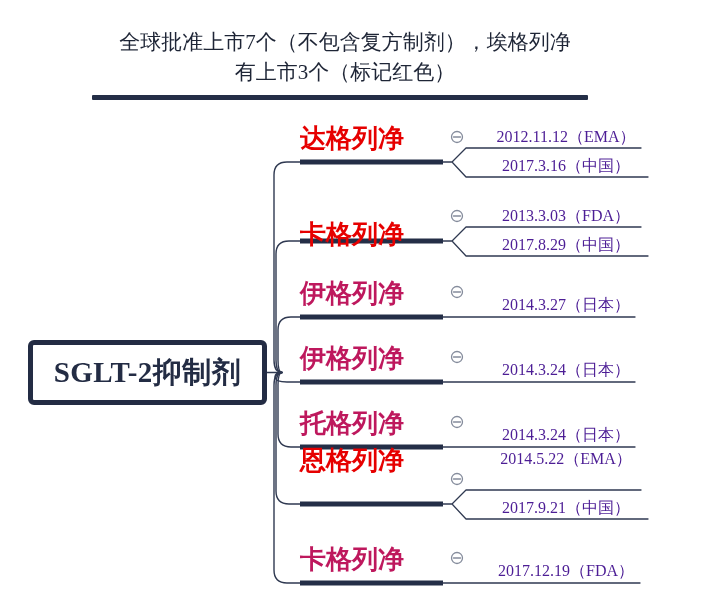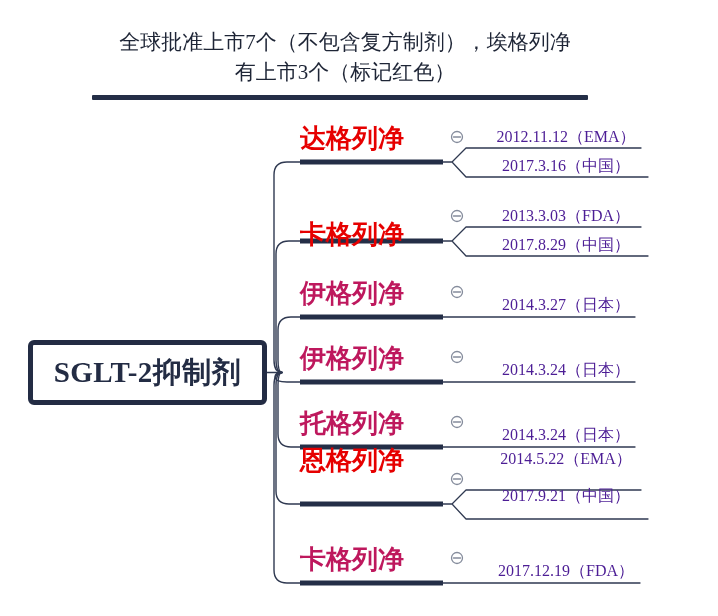--- a/index.html
+++ b/index.html
@@ -134,16 +134,16 @@
 <div class="abs date-text" style="top:295px">2014.3.27（日本）</div>
 
 <div class="abs branch-label navy" style="top:342px">伊格列净</div>
 <div class="abs date-text" style="top:360px">2014.3.24（日本）</div>
 
 <div class="abs branch-label navy" style="top:407px">托格列净</div>
 <div class="abs date-text" style="top:425px">2014.3.24（日本）</div>
 
 <div class="abs branch-label red" style="top:444px">恩格列净</div>
 <div class="abs date-text" style="top:449px">2014.5.22（EMA）</div>
-<div class="abs date-text" style="top:486px">2017.9.21（中国）</div>
+<div class="abs date-text" style="top:498px">2017.9.21（中国）</div>
 
 <div class="abs branch-label navy" style="top:543px">卡格列净</div>
 <div class="abs date-text" style="top:561px">2017.12.19（FDA）</div>
 
 </body></html>

